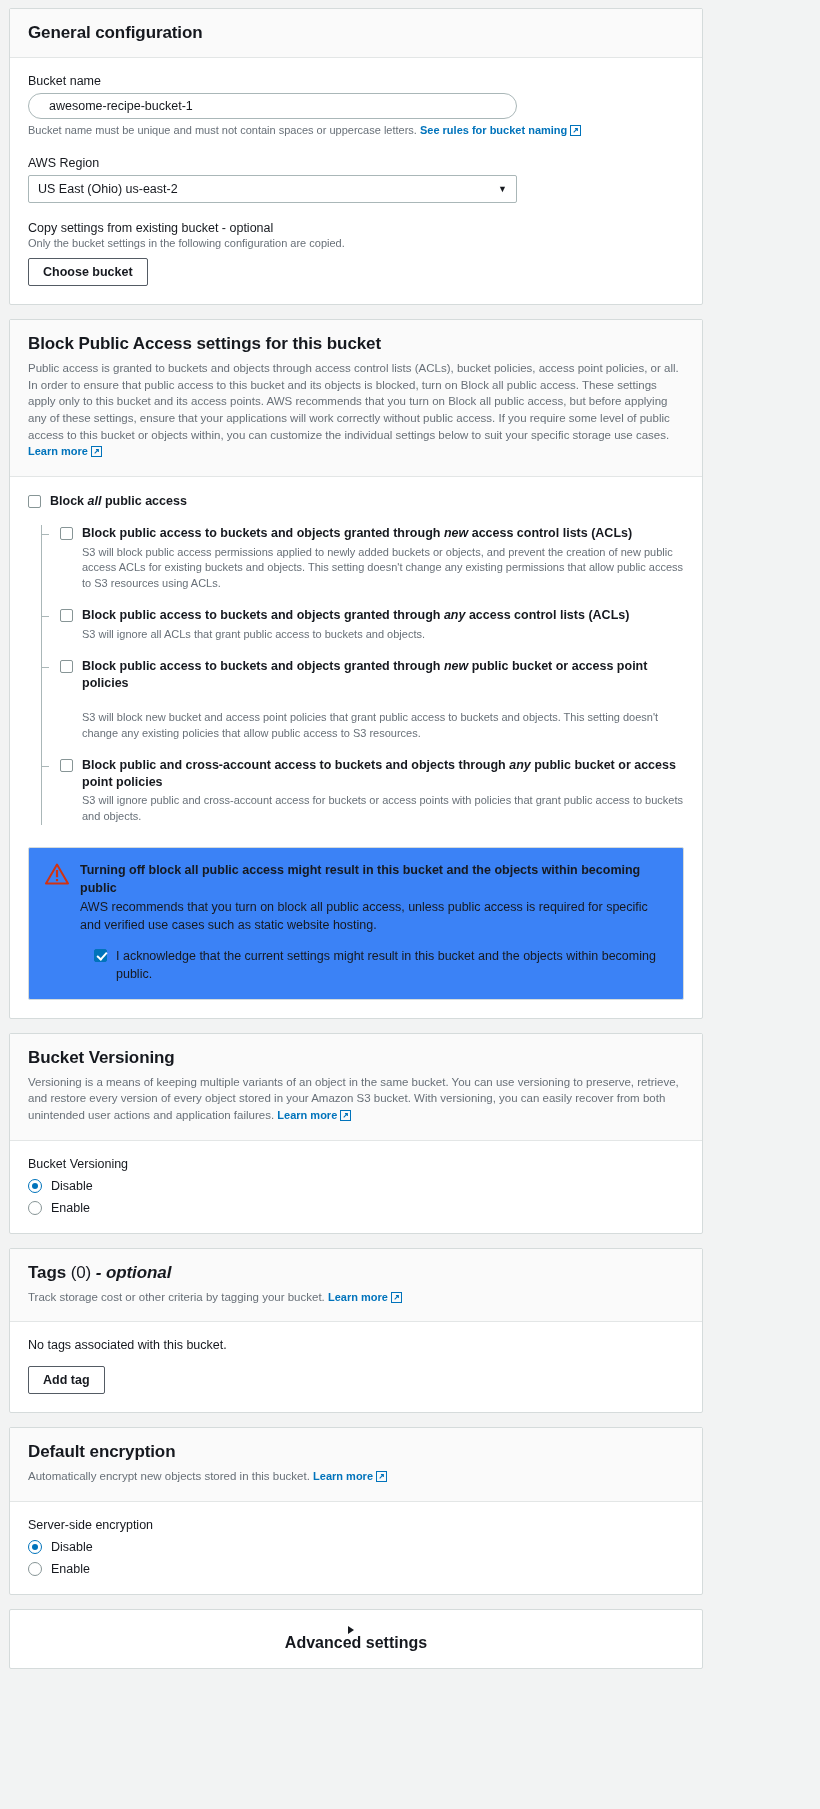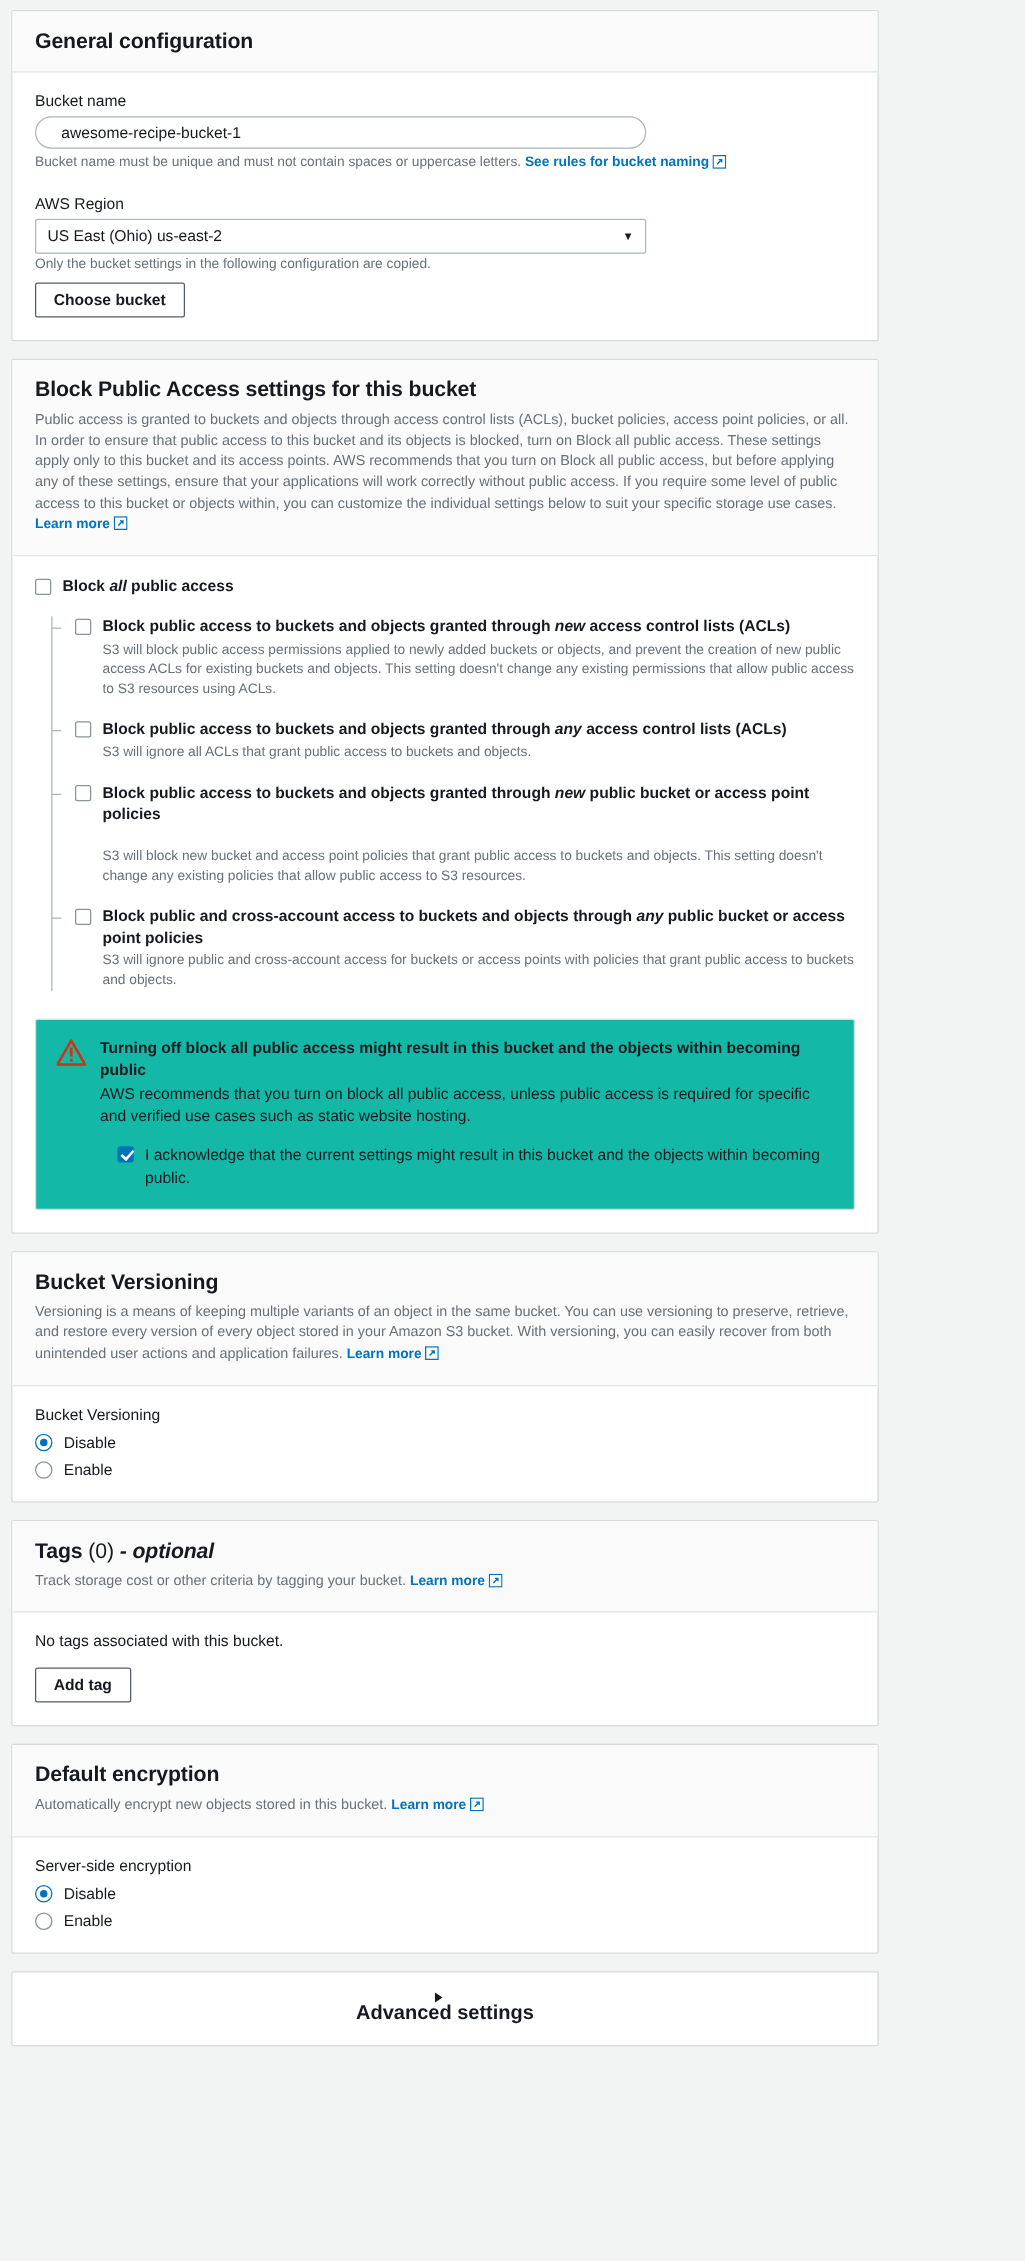--- a/index.html
+++ b/index.html
@@ -157,21 +157,21 @@
     left: 13px; top: 9px;
     width: 8px; height: 1px;
     background: #aab7b8;
   }
   .top-desc { margin-left: 22px; margin-top: 3px; }
 
   
   .alert {
     border: 1px solid #d5dbdb;
     border-radius: 2px;
-    background: #14b8a6;
+    background: #3b82f6;
     padding: 14px 16px 16px 16px;
     margin-top: 22px;
     display: flex;
     align-items: flex-start;
   }
   .alert-icon { flex: 0 0 auto; margin-right: 11px; margin-top: 1px; }
   .alert-title { font-size: 12.5px; font-weight: bold; line-height: 1.4; }
   .alert-text { font-size: 12.5px; line-height: 1.45; margin-top: 1px; }
   .ack-row { display: flex; align-items: flex-start; margin-top: 12px; margin-left: 14px; }
   .ack-text { font-size: 12.5px; margin-left: 9px; line-height: 1.45; }
@@ -239,20 +239,23 @@
               <path d="M4 8 L8 4 M5.4 4 L8 4 L8 6.6" fill="none" stroke="#0073bb" stroke-width="1.2"></path>
             </svg></span>
       </div>
 
       <div class="field-label" style="margin-top:18px">AWS Region</div>
       <div class="select-box">
         <span>US East (Ohio) us-east-2</span>
         <span class="caret">▼</span>
       </div>
 
+      <div class="sub-label">
+        <span>Copy settings from existing bucket - </span><span class="opt">optional</span>
+      </div>
       <div class="sub-desc">Only the bucket settings in the following configuration are copied.</div>
       <div class="btn">Choose bucket</div>
     </div>
   </div>
 
   <div class="card">
     <div class="card-header">
       <div class="card-title">Block Public Access settings for this bucket</div>
       <div class="card-desc">
         <span>Public access is granted to buckets and objects through access control lists (ACLs), bucket policies, access point policies, or all. In order to ensure that public access to this bucket and its objects is blocked, turn on Block all public access. These settings apply only to this bucket and its access points. AWS recommends that you turn on Block all public access, but before applying any of these settings, ensure that your applications will work correctly without public access. If you require some level of public access to this bucket or objects within, you can customize the individual settings below to suit your specific storage use cases.</span>

